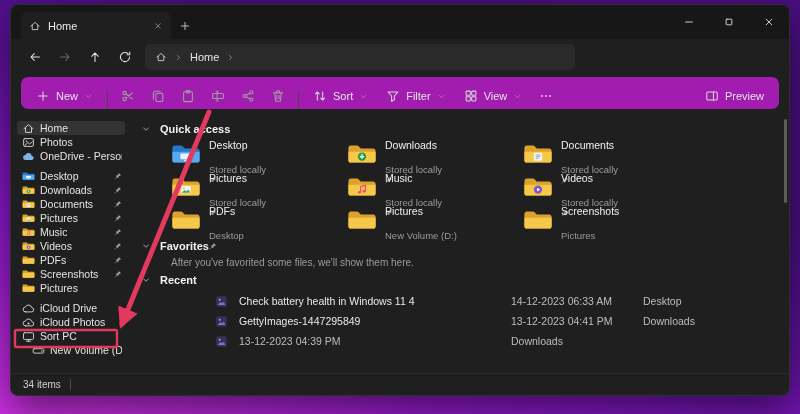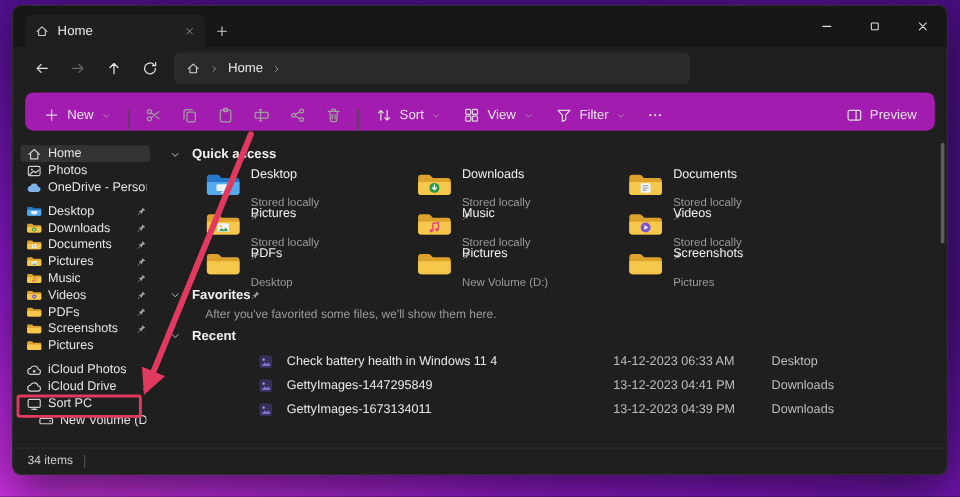--- a/index.html
+++ b/index.html
@@ -236,42 +236,42 @@
             </svg>
           </span>
         <span>Sort</span>
         <span class="cmd-chev" data-icon="chevron-down-icon">
             <svg viewBox="0 0 16 16" fill="none" stroke="currentColor" stroke-width="1.2" stroke-linecap="round" stroke-linejoin="round">
               <path d="M4.2 6.2 L8 10 L11.8 6.2"></path>
             </svg>
           </span>
       </div>
       <div class="cmd-btn">
+        <span class="cmd-ic" data-icon="filter-icon">
+            <svg viewBox="0 0 16 16" fill="none" stroke="currentColor" stroke-width="1.2" stroke-linecap="round" stroke-linejoin="round">
+              <path d="M2.4 3.4 H13.6 L9.6 8 V12.4 L6.4 13.9 V8 Z"></path>
+            </svg>
+          </span>
+        <span>Filter</span>
+        <span class="cmd-chev" data-icon="chevron-down-icon">
+            <svg viewBox="0 0 16 16" fill="none" stroke="currentColor" stroke-width="1.2" stroke-linecap="round" stroke-linejoin="round">
+              <path d="M4.2 6.2 L8 10 L11.8 6.2"></path>
+            </svg>
+          </span>
+      </div>
+      <div class="cmd-btn">
         <span class="cmd-ic" data-icon="view-icon">
             <svg viewBox="0 0 16 16" fill="none" stroke="currentColor" stroke-width="1.2" stroke-linecap="round" stroke-linejoin="round">
               <rect x="2.4" y="2.4" width="4.8" height="4.8" rx="0.9"></rect>
               <rect x="8.8" y="2.4" width="4.8" height="4.8" rx="0.9"></rect>
               <rect x="2.4" y="8.8" width="4.8" height="4.8" rx="0.9"></rect>
               <rect x="8.8" y="8.8" width="4.8" height="4.8" rx="0.9"></rect>
             </svg>
           </span>
         <span>View</span>
-        <span class="cmd-chev" data-icon="chevron-down-icon">
-            <svg viewBox="0 0 16 16" fill="none" stroke="currentColor" stroke-width="1.2" stroke-linecap="round" stroke-linejoin="round">
-              <path d="M4.2 6.2 L8 10 L11.8 6.2"></path>
-            </svg>
-          </span>
-      </div>
-      <div class="cmd-btn">
-        <span class="cmd-ic" data-icon="filter-icon">
-            <svg viewBox="0 0 16 16" fill="none" stroke="currentColor" stroke-width="1.2" stroke-linecap="round" stroke-linejoin="round">
-              <path d="M2.4 3.4 H13.6 L9.6 8 V12.4 L6.4 13.9 V8 Z"></path>
-            </svg>
-          </span>
-        <span>Filter</span>
         <span class="cmd-chev" data-icon="chevron-down-icon">
             <svg viewBox="0 0 16 16" fill="none" stroke="currentColor" stroke-width="1.2" stroke-linecap="round" stroke-linejoin="round">
               <path d="M4.2 6.2 L8 10 L11.8 6.2"></path>
             </svg>
           </span>
       </div>
       <div class="cmd-iconbtn" data-icon="ellipsis-icon" style="color:#d9d9d9">
           <svg viewBox="0 0 16 16" fill="none" stroke="currentColor" stroke-width="1.2" stroke-linecap="round" stroke-linejoin="round">
             <circle cx="3.4" cy="8" r="1.1" fill="currentColor" stroke="none"></circle>
             <circle cx="8" cy="8" r="1.1" fill="currentColor" stroke="none"></circle>
@@ -461,32 +461,32 @@
                 <path d="M1.5 10 H30.5 V19 C30.5 20.4 29.4 21.5 28 21.5 H4 C2.6 21.5 1.5 20.4 1.5 19 Z" fill="#f5c84c"></path>
               </svg>
             </span>
             <span class="sb-label">Pictures</span>
           </div>
           <div class="sb-sep"></div>
           <div class="sb-item">
             <span class="sb-ic">
               <svg viewBox="0 0 16 16" fill="none" stroke="currentColor" stroke-width="1.2" stroke-linecap="round" stroke-linejoin="round">
                 <path d="M4.6 12.2 H11.6 A2.6 2.6 0 0 0 12 7 A4.1 4.1 0 0 0 4.2 6.2 A3 3 0 0 0 4.6 12.2 Z"></path>
+              </svg>
+            </span>
+            <span class="sb-label">iCloud Drive</span>
+          </div>
+          <div class="sb-item">
+            <span class="sb-ic">
+              <svg viewBox="0 0 16 16" fill="none" stroke="currentColor" stroke-width="1.2" stroke-linecap="round" stroke-linejoin="round">
+                <path d="M4.6 12.2 H11.6 A2.6 2.6 0 0 0 12 7 A4.1 4.1 0 0 0 4.2 6.2 A3 3 0 0 0 4.6 12.2 Z"></path>
                 <circle cx="8" cy="9.2" r="1.3" fill="currentColor" stroke="none"></circle>
               </svg>
             </span>
             <span class="sb-label">iCloud Photos</span>
-          </div>
-          <div class="sb-item">
-            <span class="sb-ic">
-              <svg viewBox="0 0 16 16" fill="none" stroke="currentColor" stroke-width="1.2" stroke-linecap="round" stroke-linejoin="round">
-                <path d="M4.6 12.2 H11.6 A2.6 2.6 0 0 0 12 7 A4.1 4.1 0 0 0 4.2 6.2 A3 3 0 0 0 4.6 12.2 Z"></path>
-              </svg>
-            </span>
-            <span class="sb-label">iCloud Drive</span>
           </div>
           <div class="sb-item">
             <span class="sb-ic">
               <svg viewBox="0 0 16 16" fill="none" stroke="currentColor" stroke-width="1.2" stroke-linecap="round" stroke-linejoin="round">
                 <rect x="1.8" y="3.4" width="12.4" height="8.2" rx="1.2"></rect>
                 <path d="M8 11.6 V13.6 M5.4 13.8 H10.6"></path>
               </svg>
             </span>
             <span class="sb-label">Sort PC</span>
           </div>
@@ -718,21 +718,20 @@
               <span class="rec-loc">Downloads</span>
             </div>
             <div class="recent-row">
               <span class="rec-ic">
                 <svg viewBox="0 0 16 16">
                   <rect x="1.5" y="1.5" width="13" height="13" rx="2.2" fill="#39305a"></rect>
                   <circle cx="5.8" cy="5.8" r="1.2" fill="#b3a3e6"></circle>
                   <path d="M3.4 12.2 L7 8.6 L9 10.4 L11 8.4 L12.6 12.2 Z" fill="#8671d0"></path>
                 </svg>
               </span>
-              <span class="rec-name">GettyImages-1673134011</span>
               <span class="rec-date">13-12-2023 04:39 PM</span>
               <span class="rec-loc">Downloads</span>
             </div>
           </div>
       </div>
       <div class="scrollbar"></div>
     </div>
 
     <div class="statusbar">
       <span>34 items</span>

